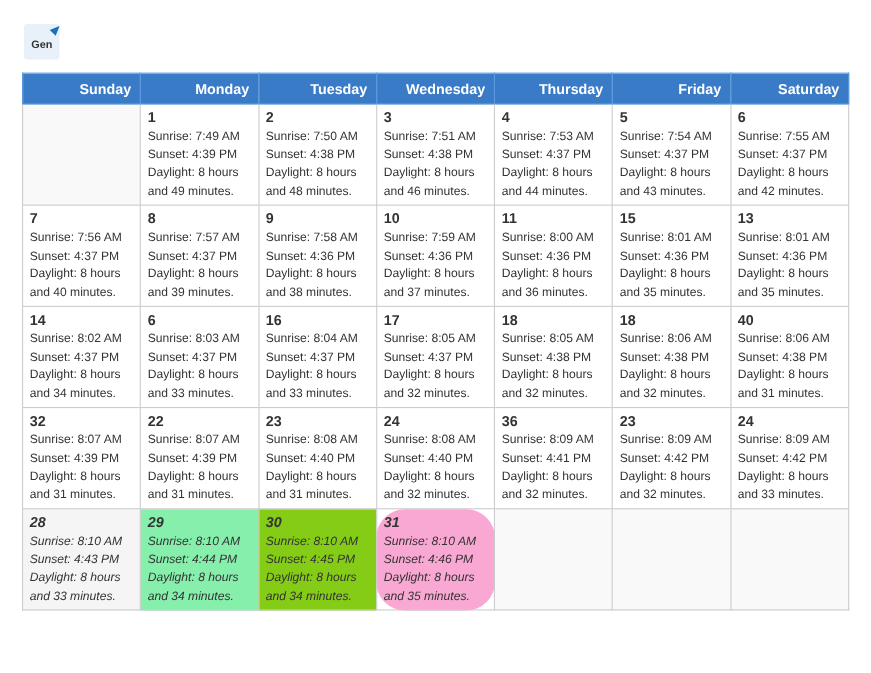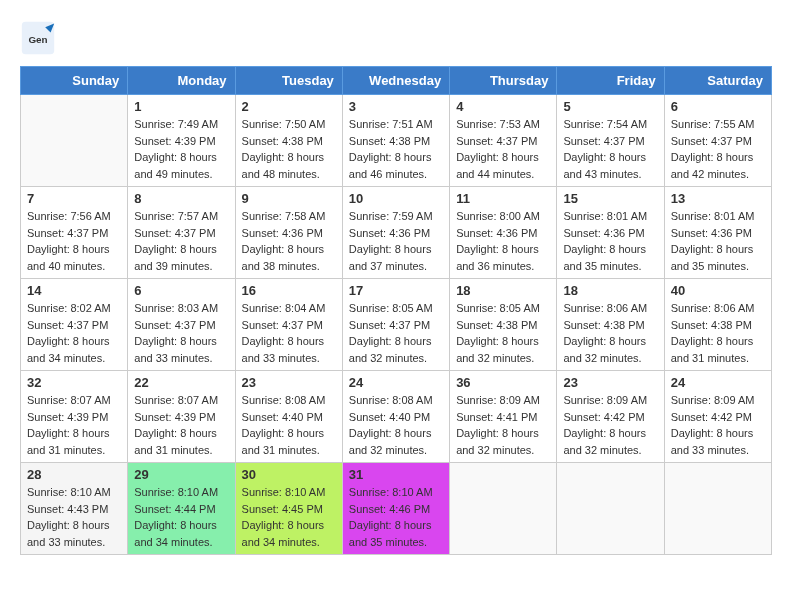--- a/index.html
+++ b/index.html
@@ -232,34 +232,34 @@
         </td>
         <td>
           <div class="day-number">23</div>
           <div class="day-info">Sunrise: 8:09 AM<br>Sunset: 4:42 PM<br>Daylight: 8 hours<br>and 32 minutes.</div>
         </td>
         <td>
           <div class="day-number">24</div>
           <div class="day-info">Sunrise: 8:09 AM<br>Sunset: 4:42 PM<br>Daylight: 8 hours<br>and 33 minutes.</div>
         </td>
       </tr>
-      <tr class="week-row" style="background: rgb(245, 245, 245);">
+      <tr class="week-row" style="background: rgb(245, 245, 245); font-style: italic;">
         <td style="background: rgb(245, 245, 245);">
           <div class="day-number">28</div>
           <div class="day-info">Sunrise: 8:10 AM<br>Sunset: 4:43 PM<br>Daylight: 8 hours<br>and 33 minutes.</div>
         </td>
         <td style="background: #86efac;">
           <div class="day-number">29</div>
           <div class="day-info">Sunrise: 8:10 AM<br>Sunset: 4:44 PM<br>Daylight: 8 hours<br>and 34 minutes.</div>
         </td>
-        <td style="background: #bef264;">
+        <td style="background: #84cc16;">
           <div class="day-number">30</div>
           <div class="day-info">Sunrise: 8:10 AM<br>Sunset: 4:45 PM<br>Daylight: 8 hours<br>and 34 minutes.</div>
         </td>
-        <td style="background: #d946ef;">
+        <td style="background: #f9a8d4; border-radius: 26px;">
           <div class="day-number">31</div>
           <div class="day-info">Sunrise: 8:10 AM<br>Sunset: 4:46 PM<br>Daylight: 8 hours<br>and 35 minutes.</div>
         </td>
         <td class="empty-cell" style="background: rgb(245, 245, 245);"></td>
         <td class="empty-cell" style="background: rgb(245, 245, 245);"></td>
         <td class="empty-cell" style="background: rgb(245, 245, 245);"></td>
       </tr>
     </tbody>
 </table>
 

